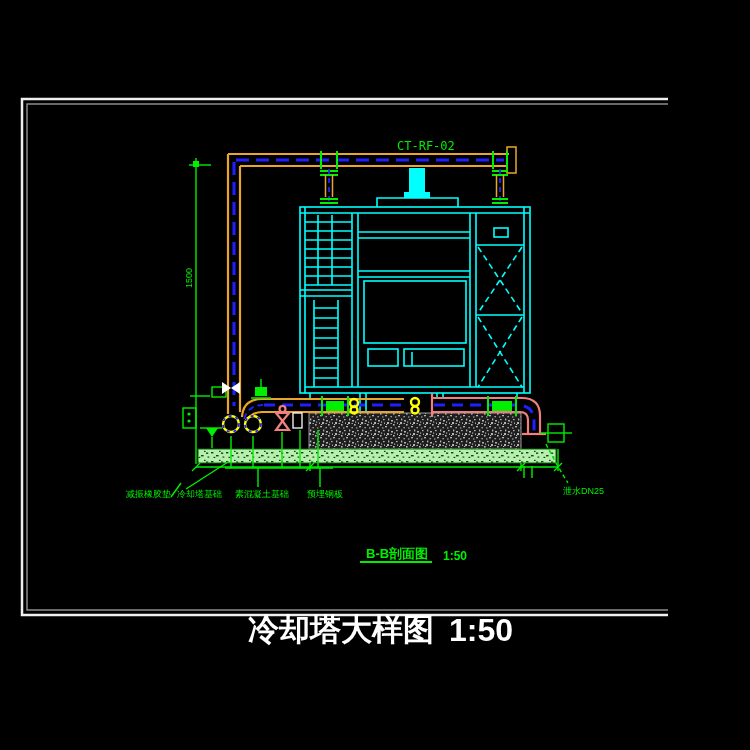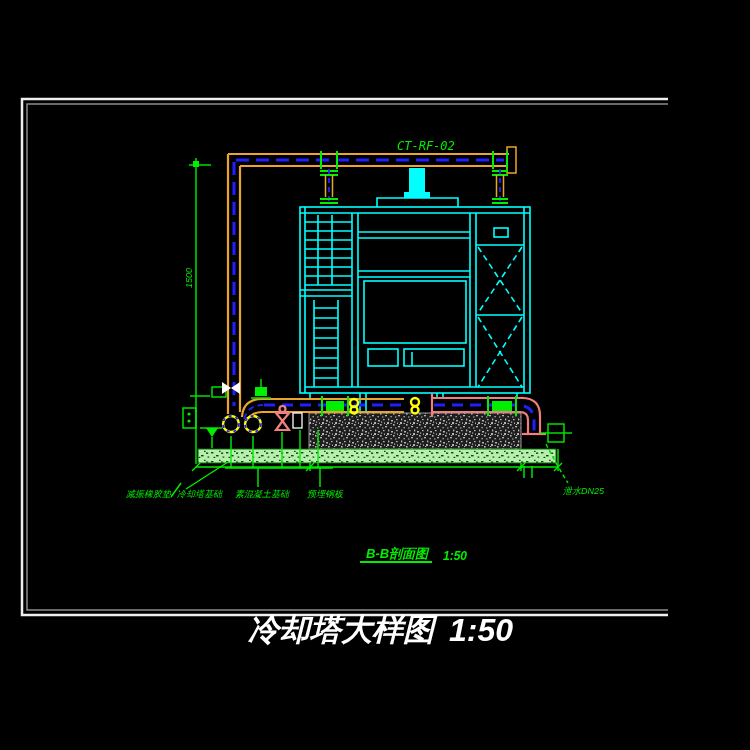--- a/index.html
+++ b/index.html
@@ -1,17 +1,17 @@
 <!DOCTYPE html>
 <html><head>
 <meta charset="utf-8">
 <style>
   html,body{margin:0;padding:0;background:#000;}
   .canvas{position:relative;width:668px;height:750px;background:#000;overflow:hidden;
-          font-family:"Liberation Sans",sans-serif;font-style:italic;}
+          font-family:"Liberation Sans",sans-serif;}
   svg{display:block}
   
   .cy{stroke:#00ffff;fill:none;stroke-width:1.6}
   .cyf{fill:#00ffff;stroke:none}
   .or{stroke:#eaa62a;fill:none;stroke-width:2.2}
   .or1{stroke:#eaa62a;fill:none;stroke-width:1.5}
   .pk{stroke:#f08080;fill:none;stroke-width:2.2}
   .bl{stroke:#2020ff;fill:none;stroke-width:3}
   .bl2{stroke:#2020ff;fill:none;stroke-width:1.8}
   .gn{stroke:#00ef00;fill:none;stroke-width:1.4}

